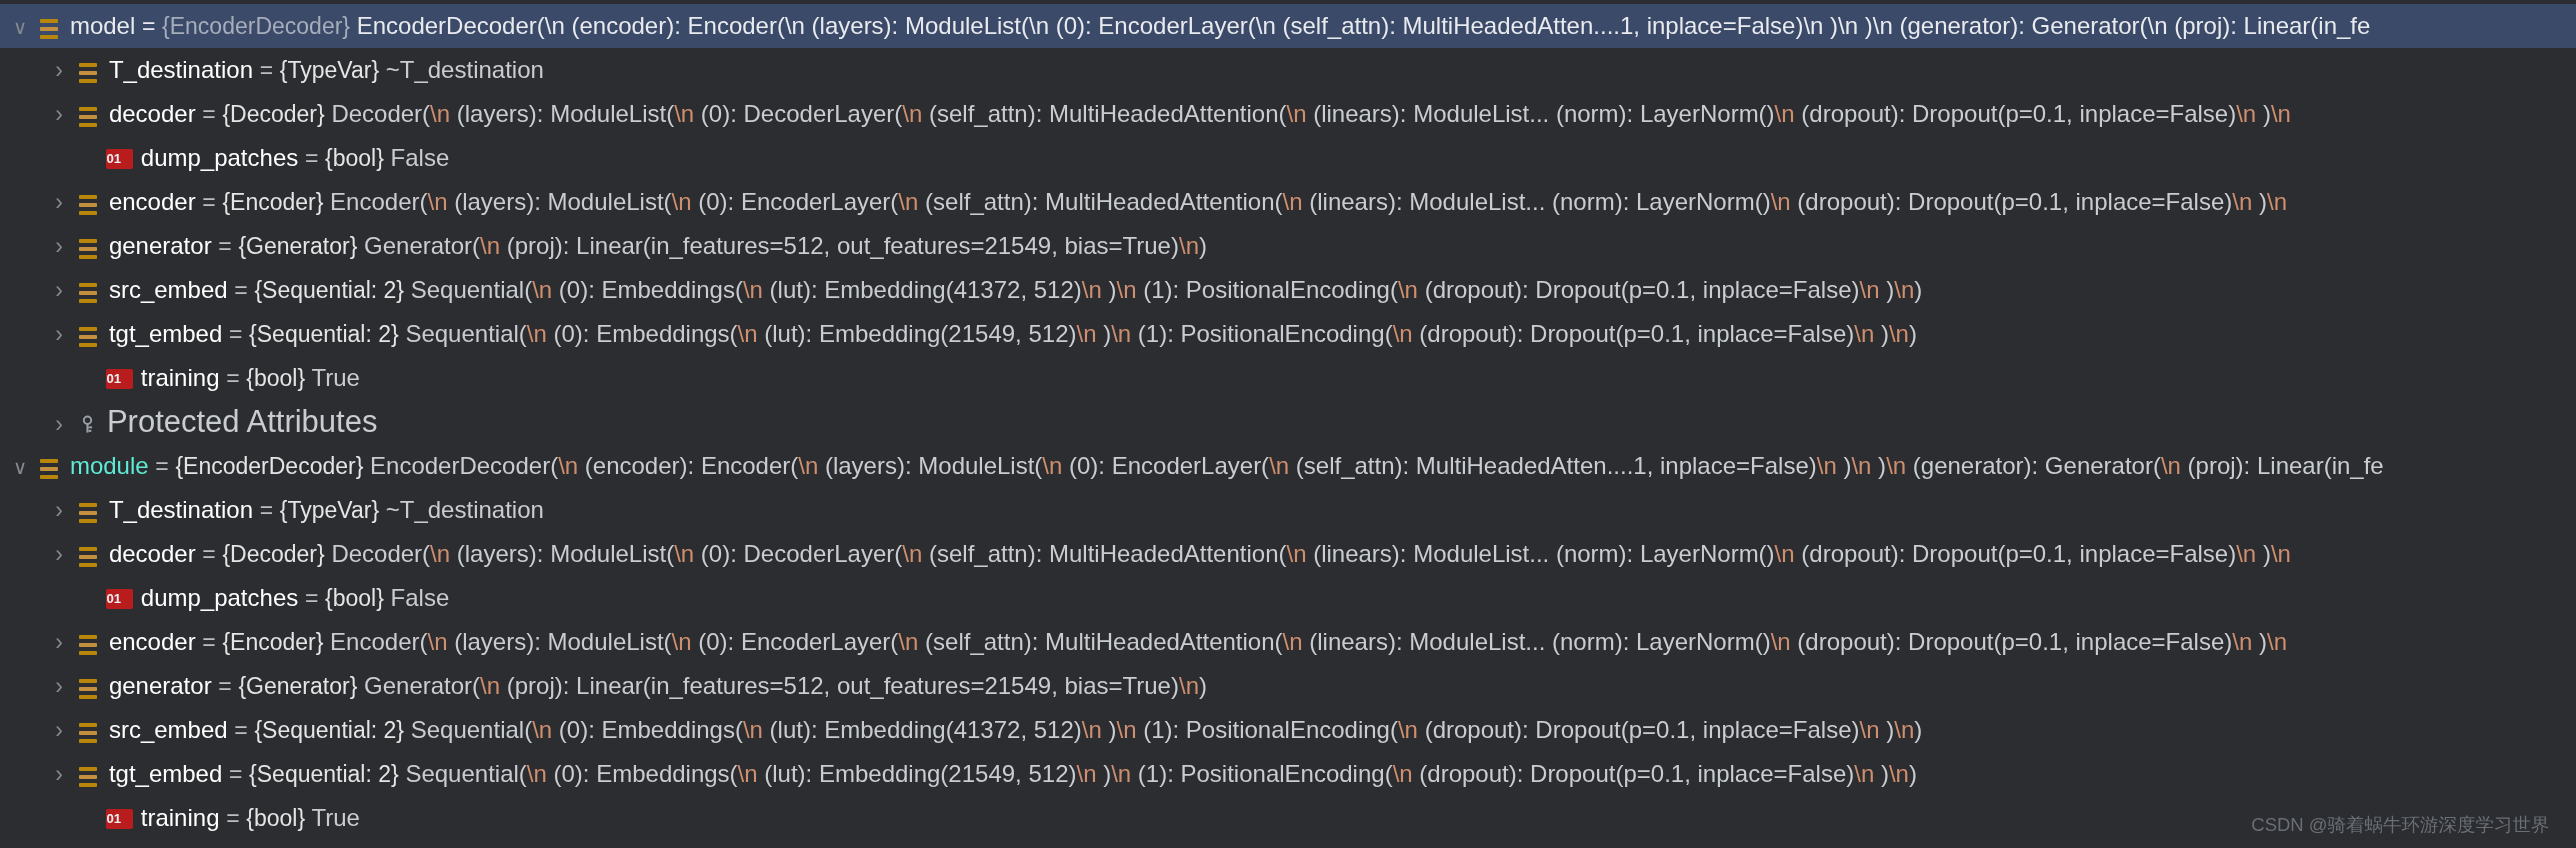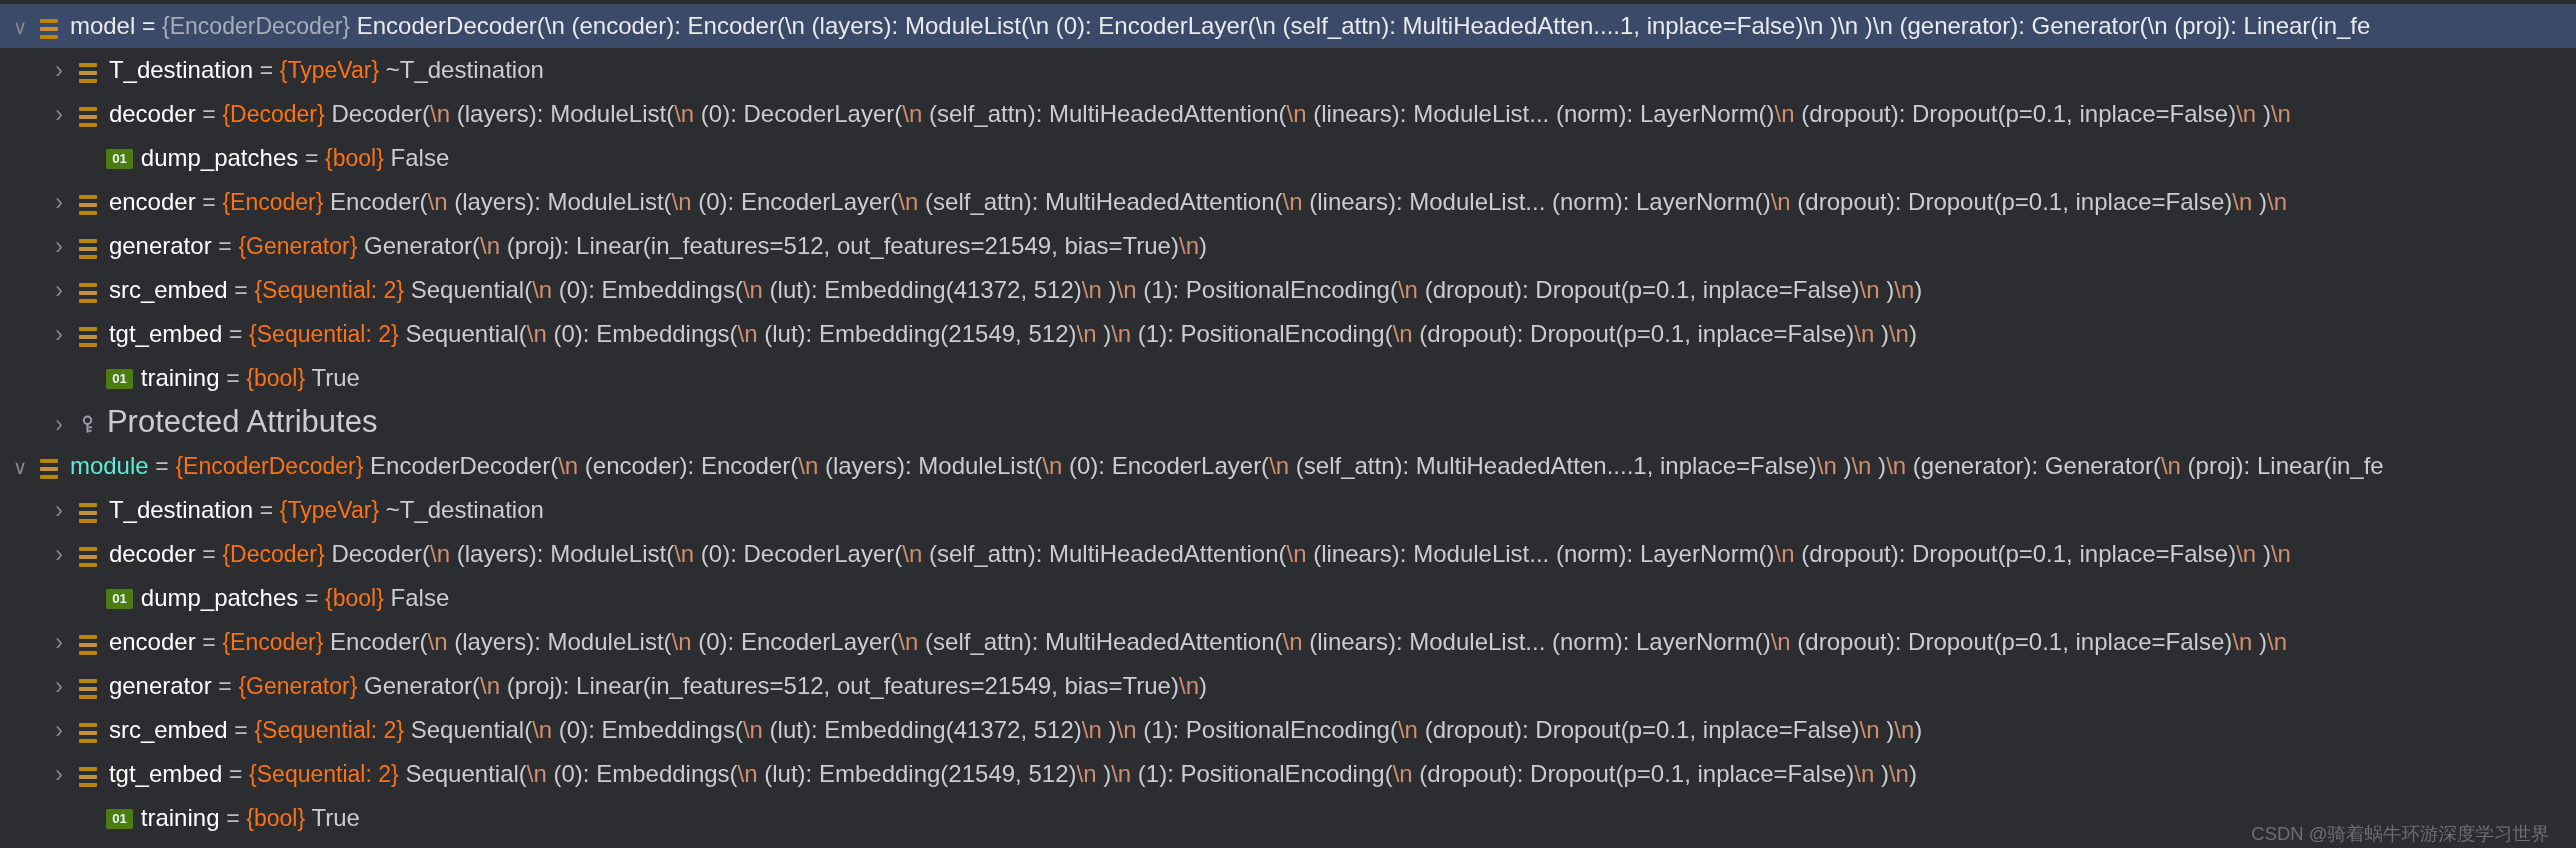--- a/index.html
+++ b/index.html
@@ -100,27 +100,26 @@
     background: #b8860b;
     border-radius: 0.9px;
   }
   .icon-field::before { top: 4.4px; box-shadow: 0 8px 0 0 #c39040; }
   .icon-field::after  { top: 20px; }
 
   
   .icon-bool {
     width: 26.4px;
     height: 19.4px;
-    background: #4d7c0f;
+    background: #b91c1c;
     color: #e6f2f6;
     font-family: "Liberation Sans", sans-serif;
     font-size: 13.2px;
     font-weight: bold;
     line-height: 19.4px;
-    text-align: center;
     border-radius: 1.8px;
     letter-spacing: 0px;
     margin-left: 34px;
   }
 
   
   .icon-key {
     width: 23px;
     height: 25px;
   }
@@ -129,37 +128,37 @@
   .var-name {
     color: #ffffff;
     font-size: 24px;
   }
   .var-name.highlight-blue { color: #5eead4; }
   .eq {
     color: #bcbec4;
     font-size: 23px;
   }
   .type-hint {
-    color: #f97316;
+    color: #e5e5e5;
     font-size: 23px;
   }
   .var-value {
     color: #c9ccd1;
     font-size: 24px;
   }
   .nl { color: #cf8e6d; }
   .plain-label {
     color: #c9ccd1;
     font-size: 31px;
   }
 
   .watermark {
     position: absolute;
     right: 26.4px;
-    bottom: 3px;
+    bottom: 12px;
     color: #6a6e75;
     font-size: 18.5px;
     font-family: "Liberation Sans", "DejaVu Sans", sans-serif;
     white-space: nowrap;
     text-align: right;
   }
 </style>
 </head>
 <body>
 

